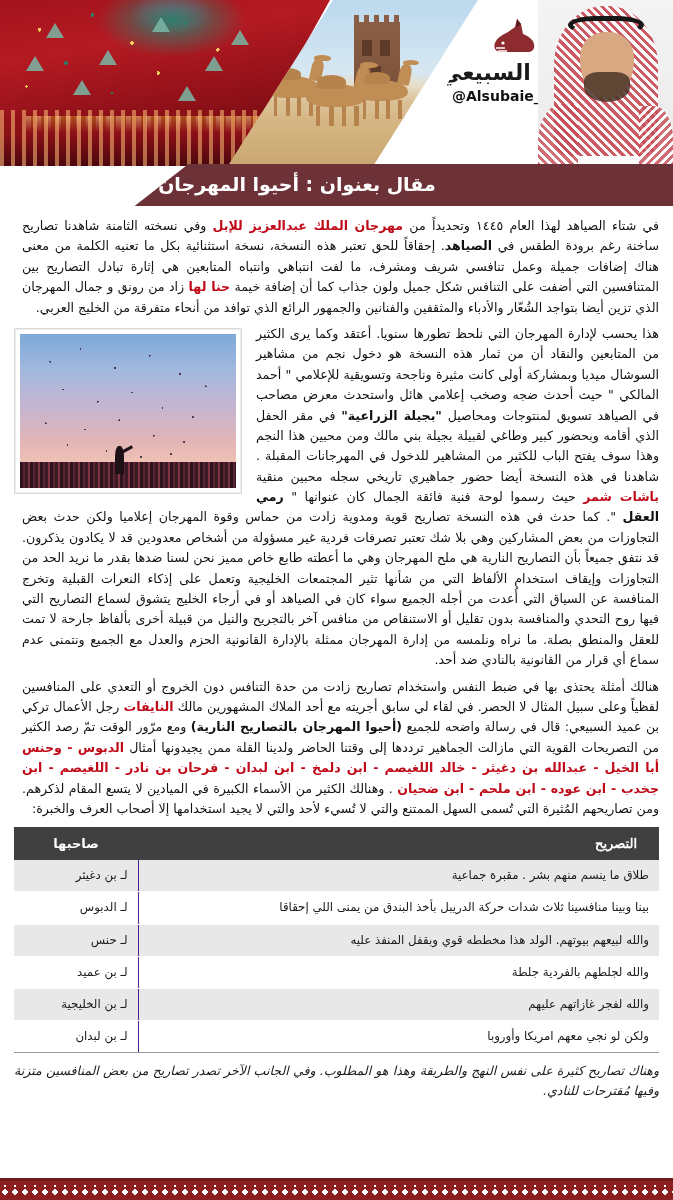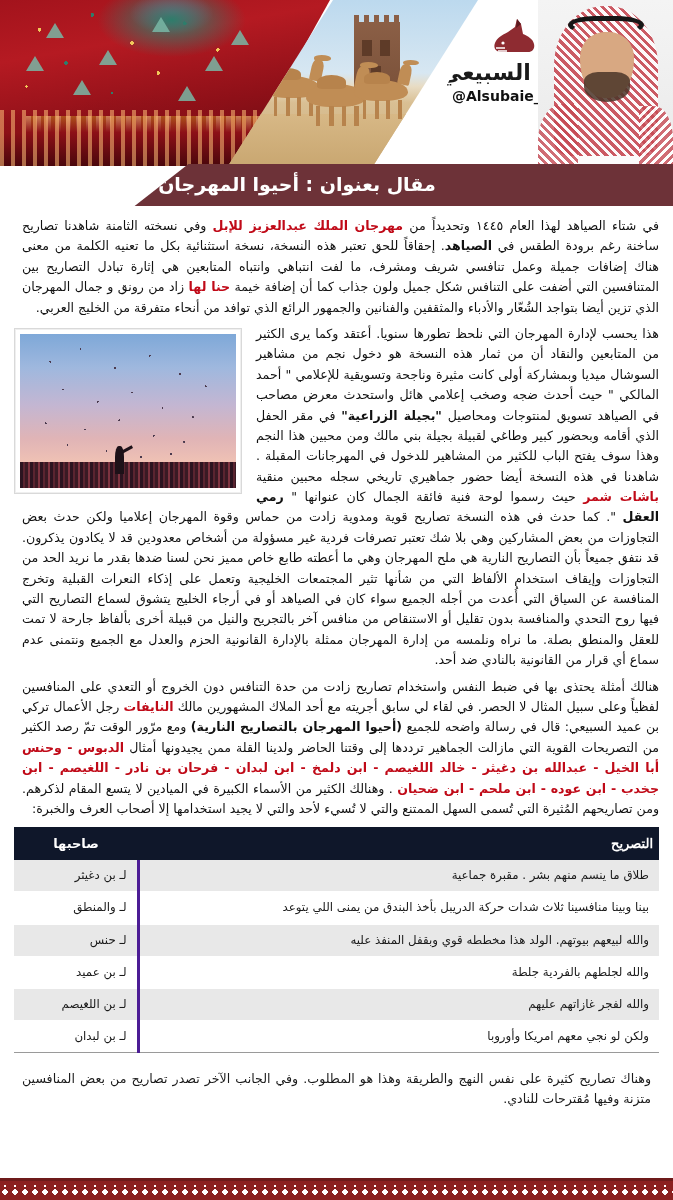--- a/index.html
+++ b/index.html
@@ -341,36 +341,36 @@
 
   
   .quote-table {
     width: 100%;
     border-collapse: collapse;
     margin: 8px 0 6px 0;
     font-size: 11.8px;
     direction: rtl;
   }
   .quote-table thead th {
-    background: #0f172a;
+    background: #404040;
     color: #ffffff;
     font-weight: bold;
-    padding: 6px 6px;
+    padding: 6px 22px;
     font-size: 13px;
   }
   .quote-table thead th.col-quote { text-align: right; font-family: Liberation Serif, serif; }
   .quote-table thead th.col-owner { text-align: center; width: 124px; }
   .quote-table tbody td {
     padding: 6px 10px;
     color: #1a1a1a;
     border-bottom: 1px solid #ffffff;
   }
   .quote-table tbody td.col-quote {
     text-align: right;
-    border-left: 3px solid #4c1d95;
+    border-left: 1px solid #4c1d95;
     margin-left: 44px;
   }
   .quote-table tbody td.col-owner { }
   .quote-table tbody tr:nth-child(odd) td  { background: #e8e8e8; }
   .quote-table tbody tr:nth-child(even) td { background: #ffffff; }
   .quote-table tbody tr:last-child td { border-bottom: 1px solid #9a9a9a; }
 
   .closing {
     padding: 2px 14px 0 14px;
     font-size: 12.6px;
@@ -496,43 +496,43 @@
         <th class="col-quote">التصريح</th>
         <th class="col-owner">صاحبها</th>
       </tr>
     </thead>
     <tbody>
       <tr>
         <td class="col-quote">طلاق ما ينسم منهم بشر . مقبرة جماعية</td>
         <td class="col-owner">لـ بن دغيثر</td>
       </tr>
       <tr>
-        <td class="col-quote">بينا وبينا منافسينا ثلاث شدات حركة الدريبل بأخذ البندق من يمنى اللي يتوعد</td>
-        <td class="col-owner">لـ والمنطق</td>
+        <td class="col-quote">بينا وبينا منافسينا ثلاث شدات حركة الدريبل بأخذ البندق من يمنى اللي إحقاقا</td>
+        <td class="col-owner">لـ الدبوس</td>
       </tr>
       <tr>
         <td class="col-quote">والله لبيعهم بيوتهم. الولد هذا مخططه قوي وبقفل المنفذ عليه</td>
         <td class="col-owner">لـ حنس</td>
       </tr>
       <tr>
         <td class="col-quote">والله لجلطهم بالفردية جلطة</td>
         <td class="col-owner">لـ بن عميد</td>
       </tr>
       <tr>
         <td class="col-quote">والله لفجر غازاتهم عليهم</td>
-        <td class="col-owner">لـ بن اللغيصم</td>
+        <td class="col-owner">لـ بن الخليجية</td>
       </tr>
       <tr>
         <td class="col-quote">ولكن لو نجي معهم امريكا وأوروبا</td>
         <td class="col-owner">لـ بن لبدان</td>
       </tr>
     </tbody>
   </table>
 </div>
 
 <div class="closing">
-  <p style="margin:8px;">وهناك تصاريح كثيرة على نفس النهج والطريقة وهذا هو المطلوب. وفي الجانب الآخر تصدر تصاريح من بعض المنافسين متزنة وفيها مُقترحات للنادي.</p>
+  <p style="margin:0;font-style:italic;">وهناك تصاريح كثيرة على نفس النهج والطريقة وهذا هو المطلوب. وفي الجانب الآخر تصدر تصاريح من بعض المنافسين متزنة وفيها مُقترحات للنادي.</p>
 </div>
 
 <div class="footer-band">
   <div class="dots"></div>
   <div class="dots2"></div>
 </div>
 
 </body></html>

